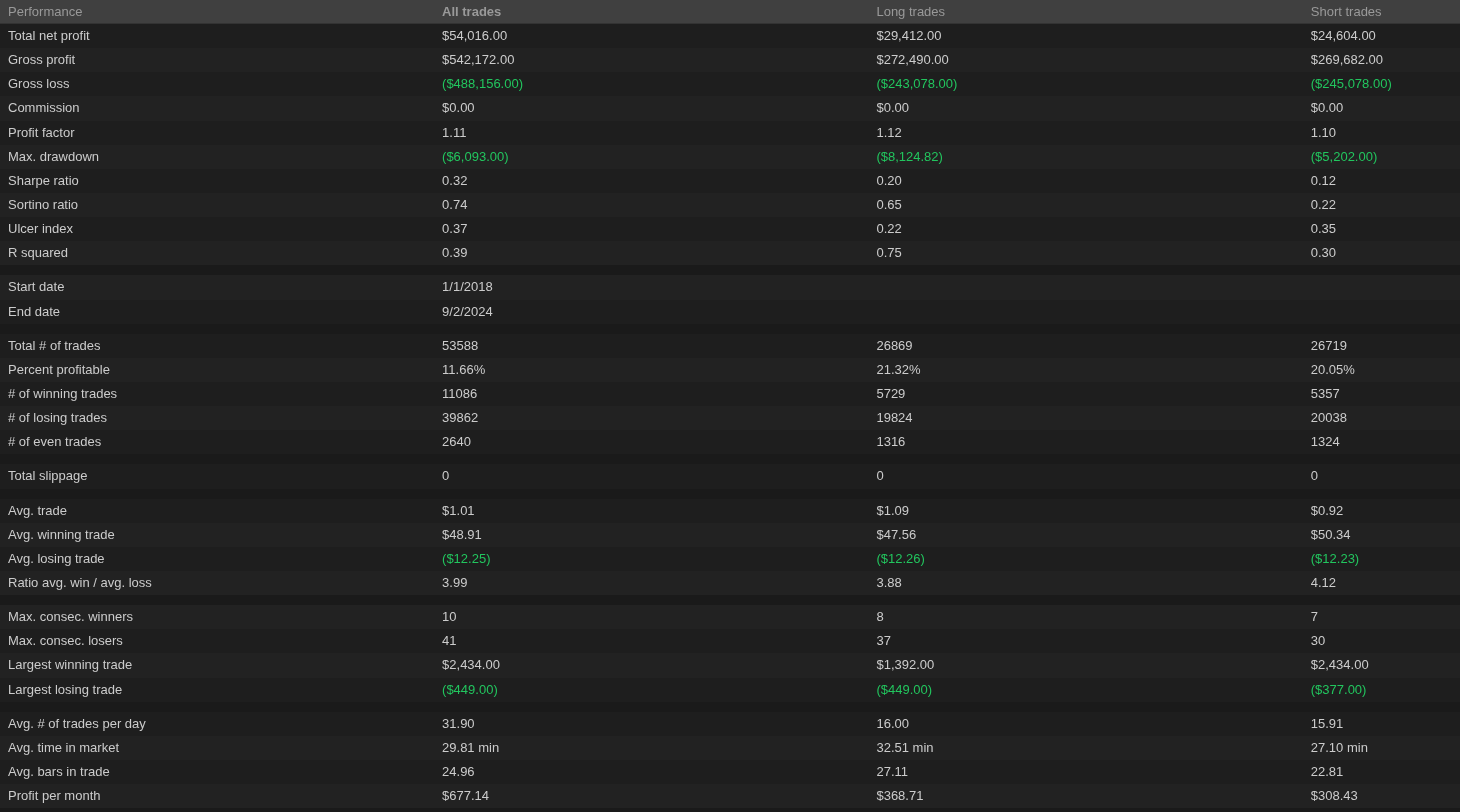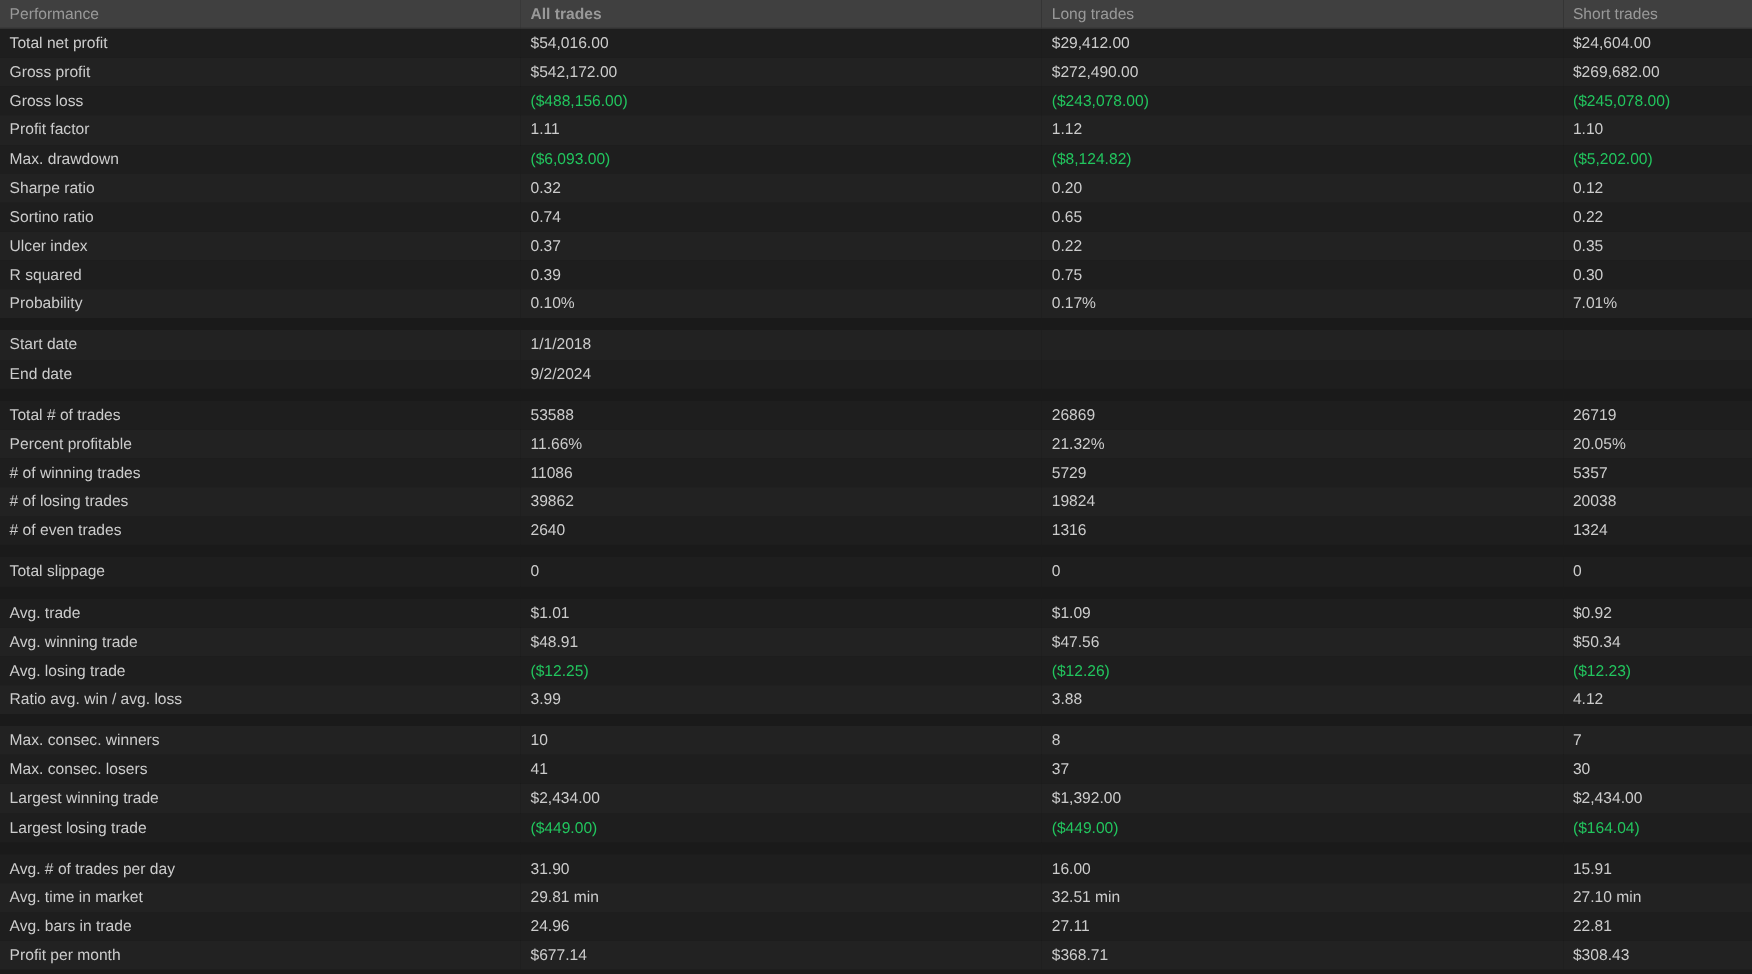--- a/index.html
+++ b/index.html
@@ -71,20 +71,26 @@
           <td>$272,490.00</td>
           <td>$269,682.00</td>
         </tr>
         <tr class="data-row">
           <td>Gross loss</td>
           <td class="red">($488,156.00)</td>
           <td class="red">($243,078.00)</td>
           <td class="red">($245,078.00)</td>
         </tr>
         <tr class="data-row">
+          <td>Commission</td>
+          <td>$0.00</td>
+          <td>$0.00</td>
+          <td>$0.00</td>
+        </tr>
+        <tr class="data-row">
           <td>Profit factor</td>
           <td>1.11</td>
           <td>1.12</td>
           <td>1.10</td>
         </tr>
         <tr class="data-row">
           <td>Max. drawdown</td>
           <td class="red">($6,093.00)</td>
           <td class="red">($8,124.82)</td>
           <td class="red">($5,202.00)</td>
@@ -106,26 +112,20 @@
           <td>0.37</td>
           <td>0.22</td>
           <td>0.35</td>
         </tr>
         <tr class="data-row">
           <td>R squared</td>
           <td>0.39</td>
           <td>0.75</td>
           <td>0.30</td>
         </tr>
-        <tr class="data-row">
-          <td>Probability</td>
-          <td>0.10%</td>
-          <td>0.17%</td>
-          <td>7.01%</td>
-        </tr>
         <tr class="spacer-row">
           <td colspan="4"></td>
         </tr>
         <tr class="data-row">
           <td>Start date</td>
           <td>1/1/2018</td>
           <td></td>
           <td></td>
         </tr>
         <tr class="data-row">
@@ -221,21 +221,21 @@
         <tr class="data-row">
           <td>Largest winning trade</td>
           <td>$2,434.00</td>
           <td>$1,392.00</td>
           <td>$2,434.00</td>
         </tr>
         <tr class="data-row">
           <td>Largest losing trade</td>
           <td class="red">($449.00)</td>
           <td class="red">($449.00)</td>
-          <td class="red">($164.04)</td>
+          <td class="red">($377.00)</td>
         </tr>
         <tr class="spacer-row">
           <td colspan="4"></td>
         </tr>
         <tr class="data-row">
           <td>Avg. # of trades per day</td>
           <td>31.90</td>
           <td>16.00</td>
           <td>15.91</td>
         </tr>

